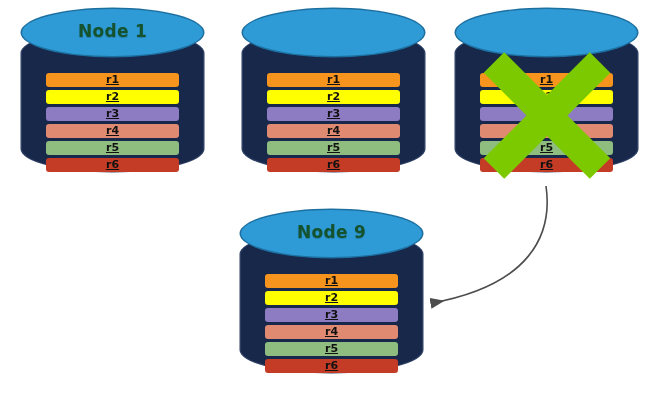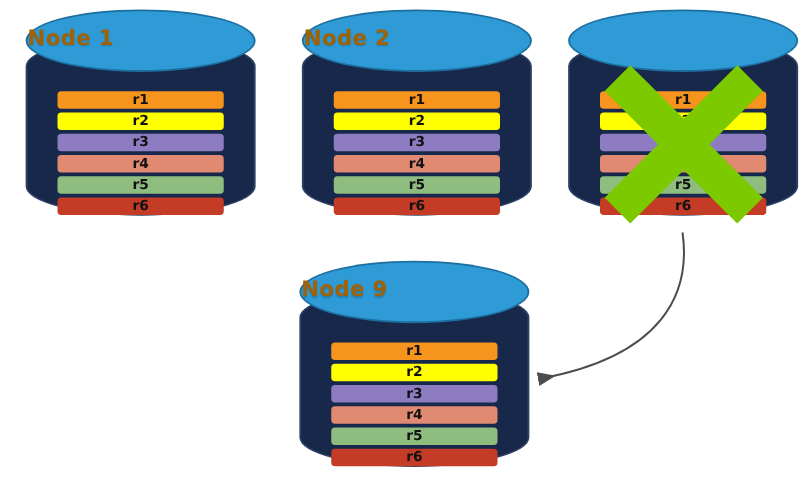--- a/index.html
+++ b/index.html
@@ -49,21 +49,22 @@
     background: #2E9BD6;
     border-radius: 50%;
     box-shadow: 0 0 0 1.5px #1d6fa0;
   }
 
   .node-label {
     position: absolute;
     left: 0;
     top: 13px;
     width: 181px;
-    color: #a16207;
+    text-align: center;
+    color: #14532d;
     font-size: 17px;
     font-weight: bold;
     letter-spacing: 0.3px;
     z-index: 6;
     pointer-events: none;
     text-shadow: 0 1px 1px rgba(0,0,0,0.18);
   }
 
   .rows {
     position: absolute;
@@ -76,20 +77,21 @@
   .row {
     position: relative;
     height: 14px;
     margin-bottom: 3px;
     border-radius: 3px;
     text-align: center;
     font-size: 11px;
     font-weight: bold;
     color: #111111;
     line-height: 14px;
+    text-decoration: underline;
   }
   .row:last-child { margin-bottom: 0; }
 
   
   .cross {
     position: absolute;
     left: 20px;
     top: 36px;
     width: 142px;
     height: 142px;
@@ -133,21 +135,20 @@
         <div class="row" style="background: rgb(142, 124, 195);">r3</div>
         <div class="row" style="background: rgb(224, 138, 114);">r4</div>
         <div class="row" style="background: rgb(143, 188, 127);">r5</div>
         <div class="row" style="background: rgb(196, 60, 37);">r6</div>
       </div>
   </div>
 
   <div class="node" id="node2" style="left:243px; top:8px;">
     <div class="cyl-body"></div>
     <div class="cyl-top"></div>
-    <div class="node-label">Node  2</div>
     <div class="rows">
         <div class="row" style="background: rgb(247, 148, 30);">r1</div>
         <div class="row" style="background: rgb(255, 255, 0);">r2</div>
         <div class="row" style="background: rgb(142, 124, 195);">r3</div>
         <div class="row" style="background: rgb(224, 138, 114);">r4</div>
         <div class="row" style="background: rgb(143, 188, 127);">r5</div>
         <div class="row" style="background: rgb(196, 60, 37);">r6</div>
       </div>
   </div>
 

